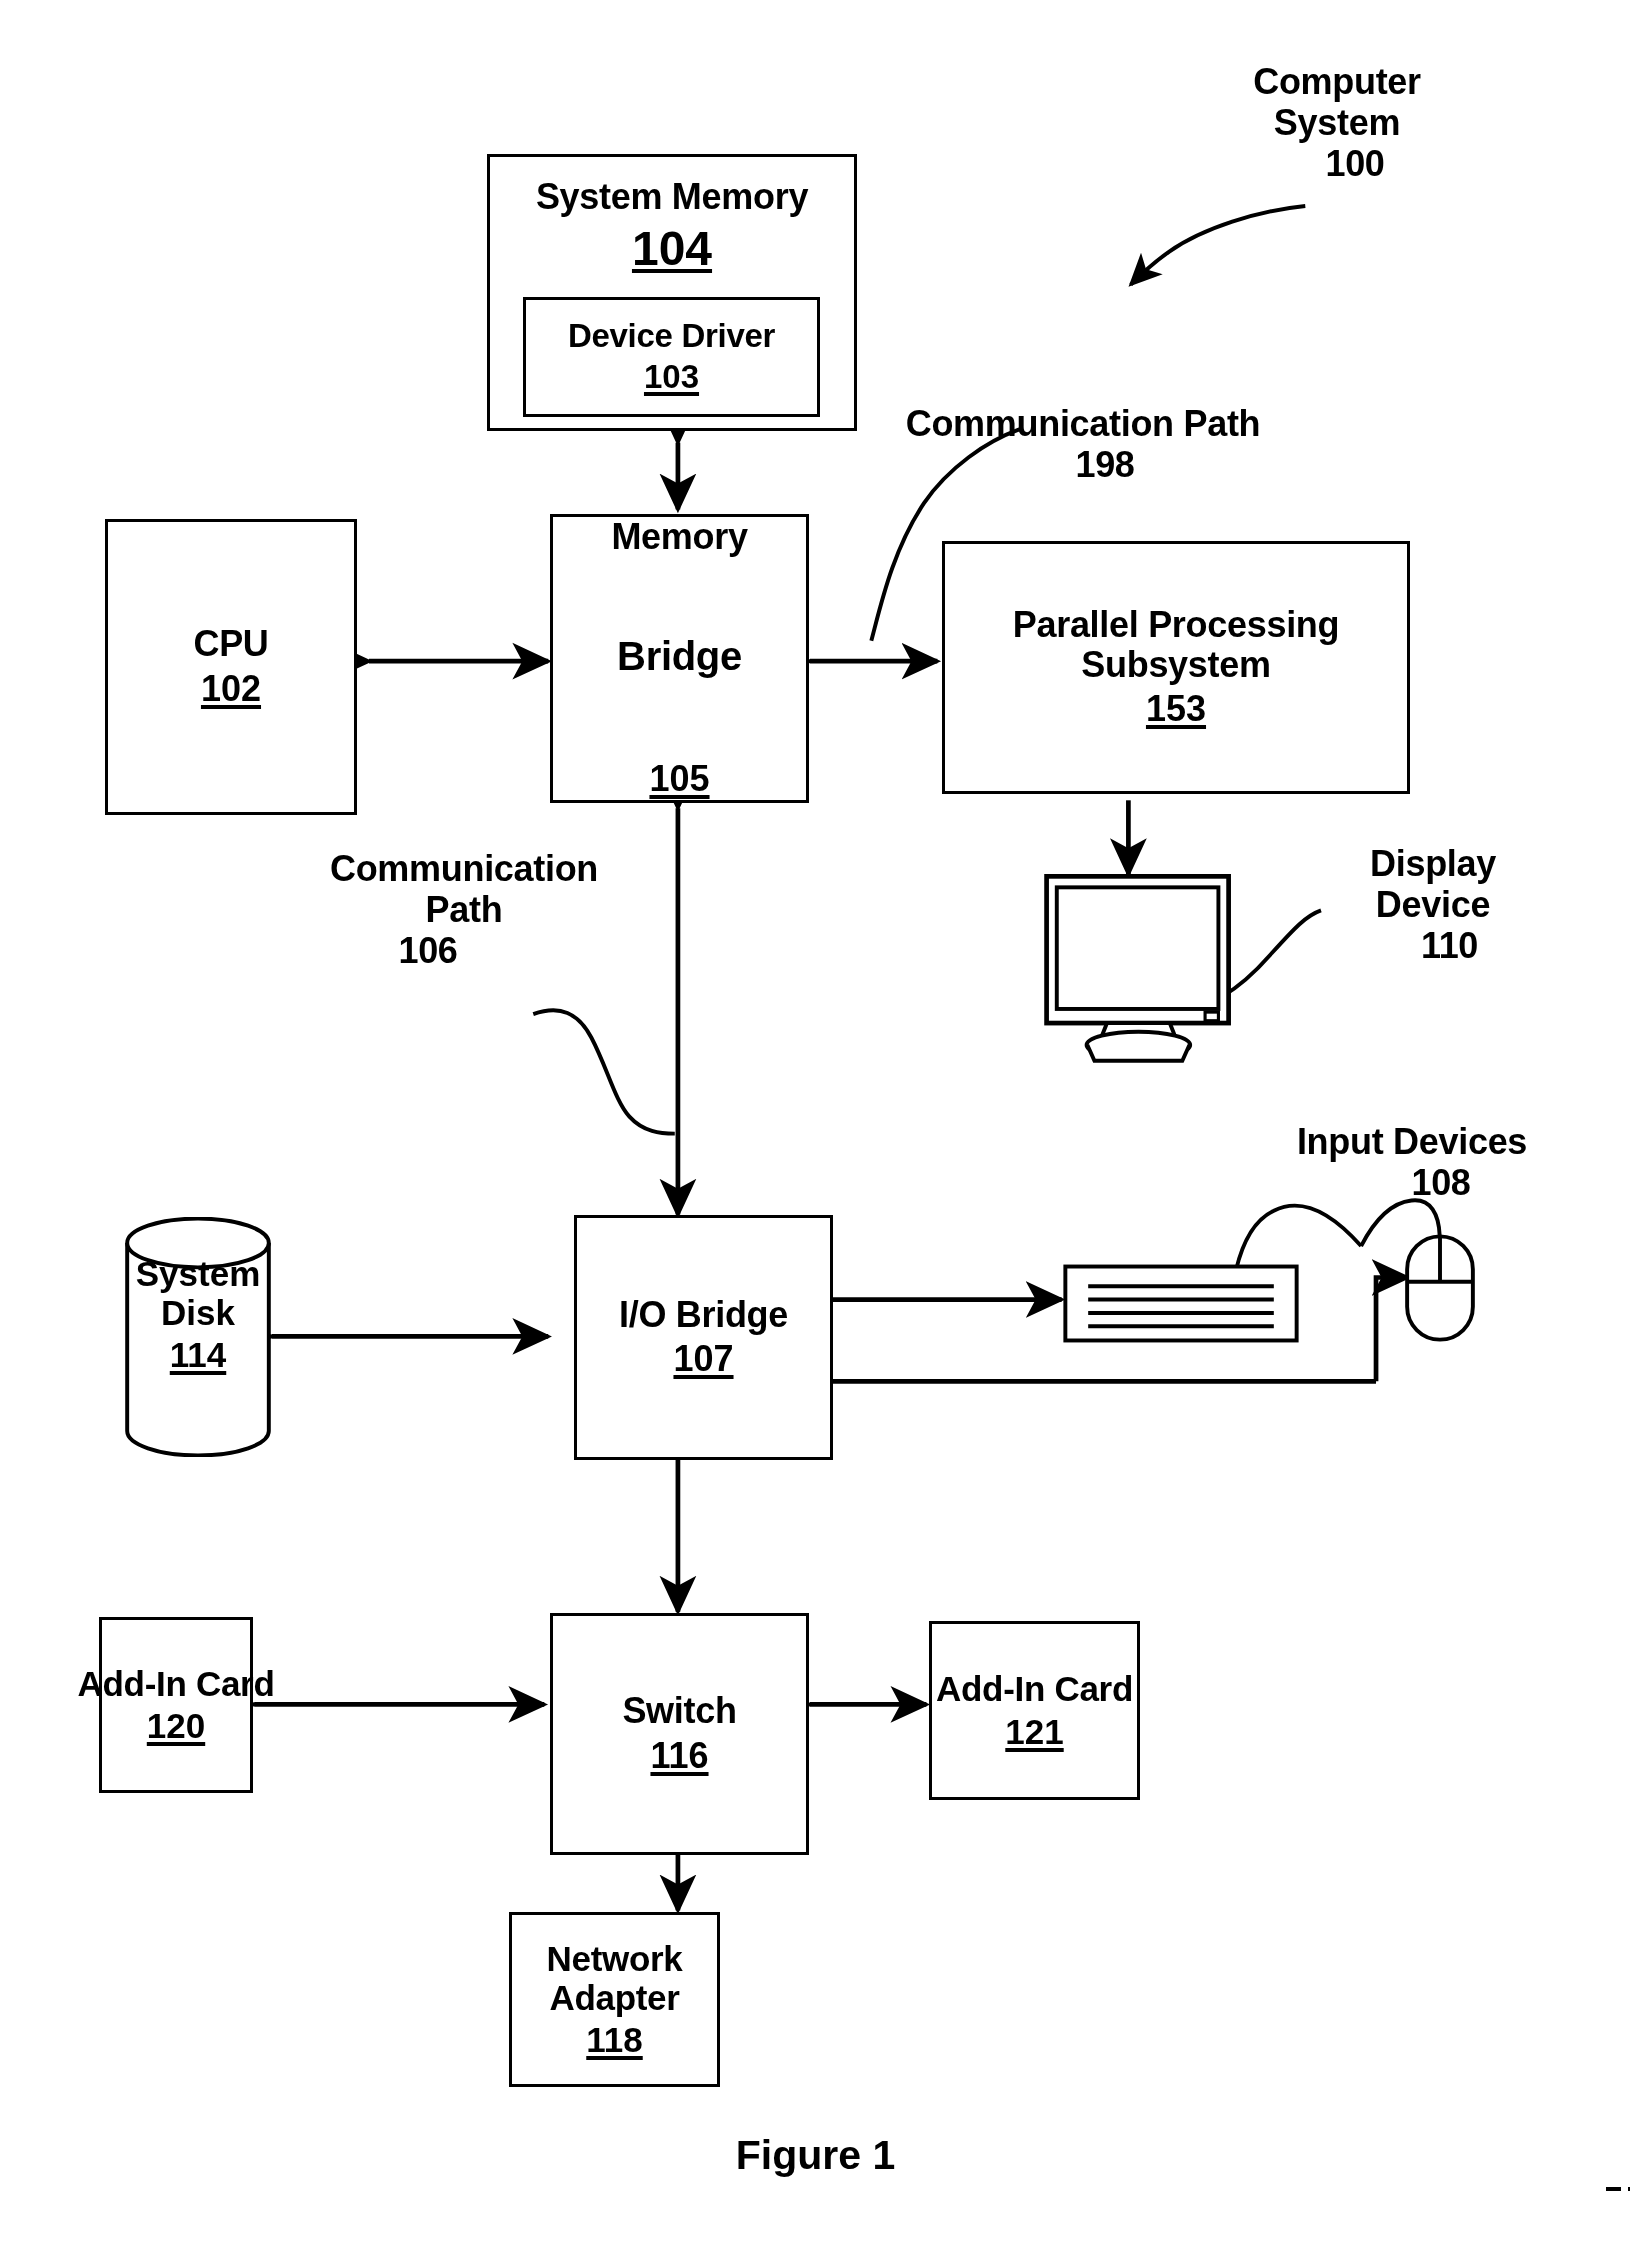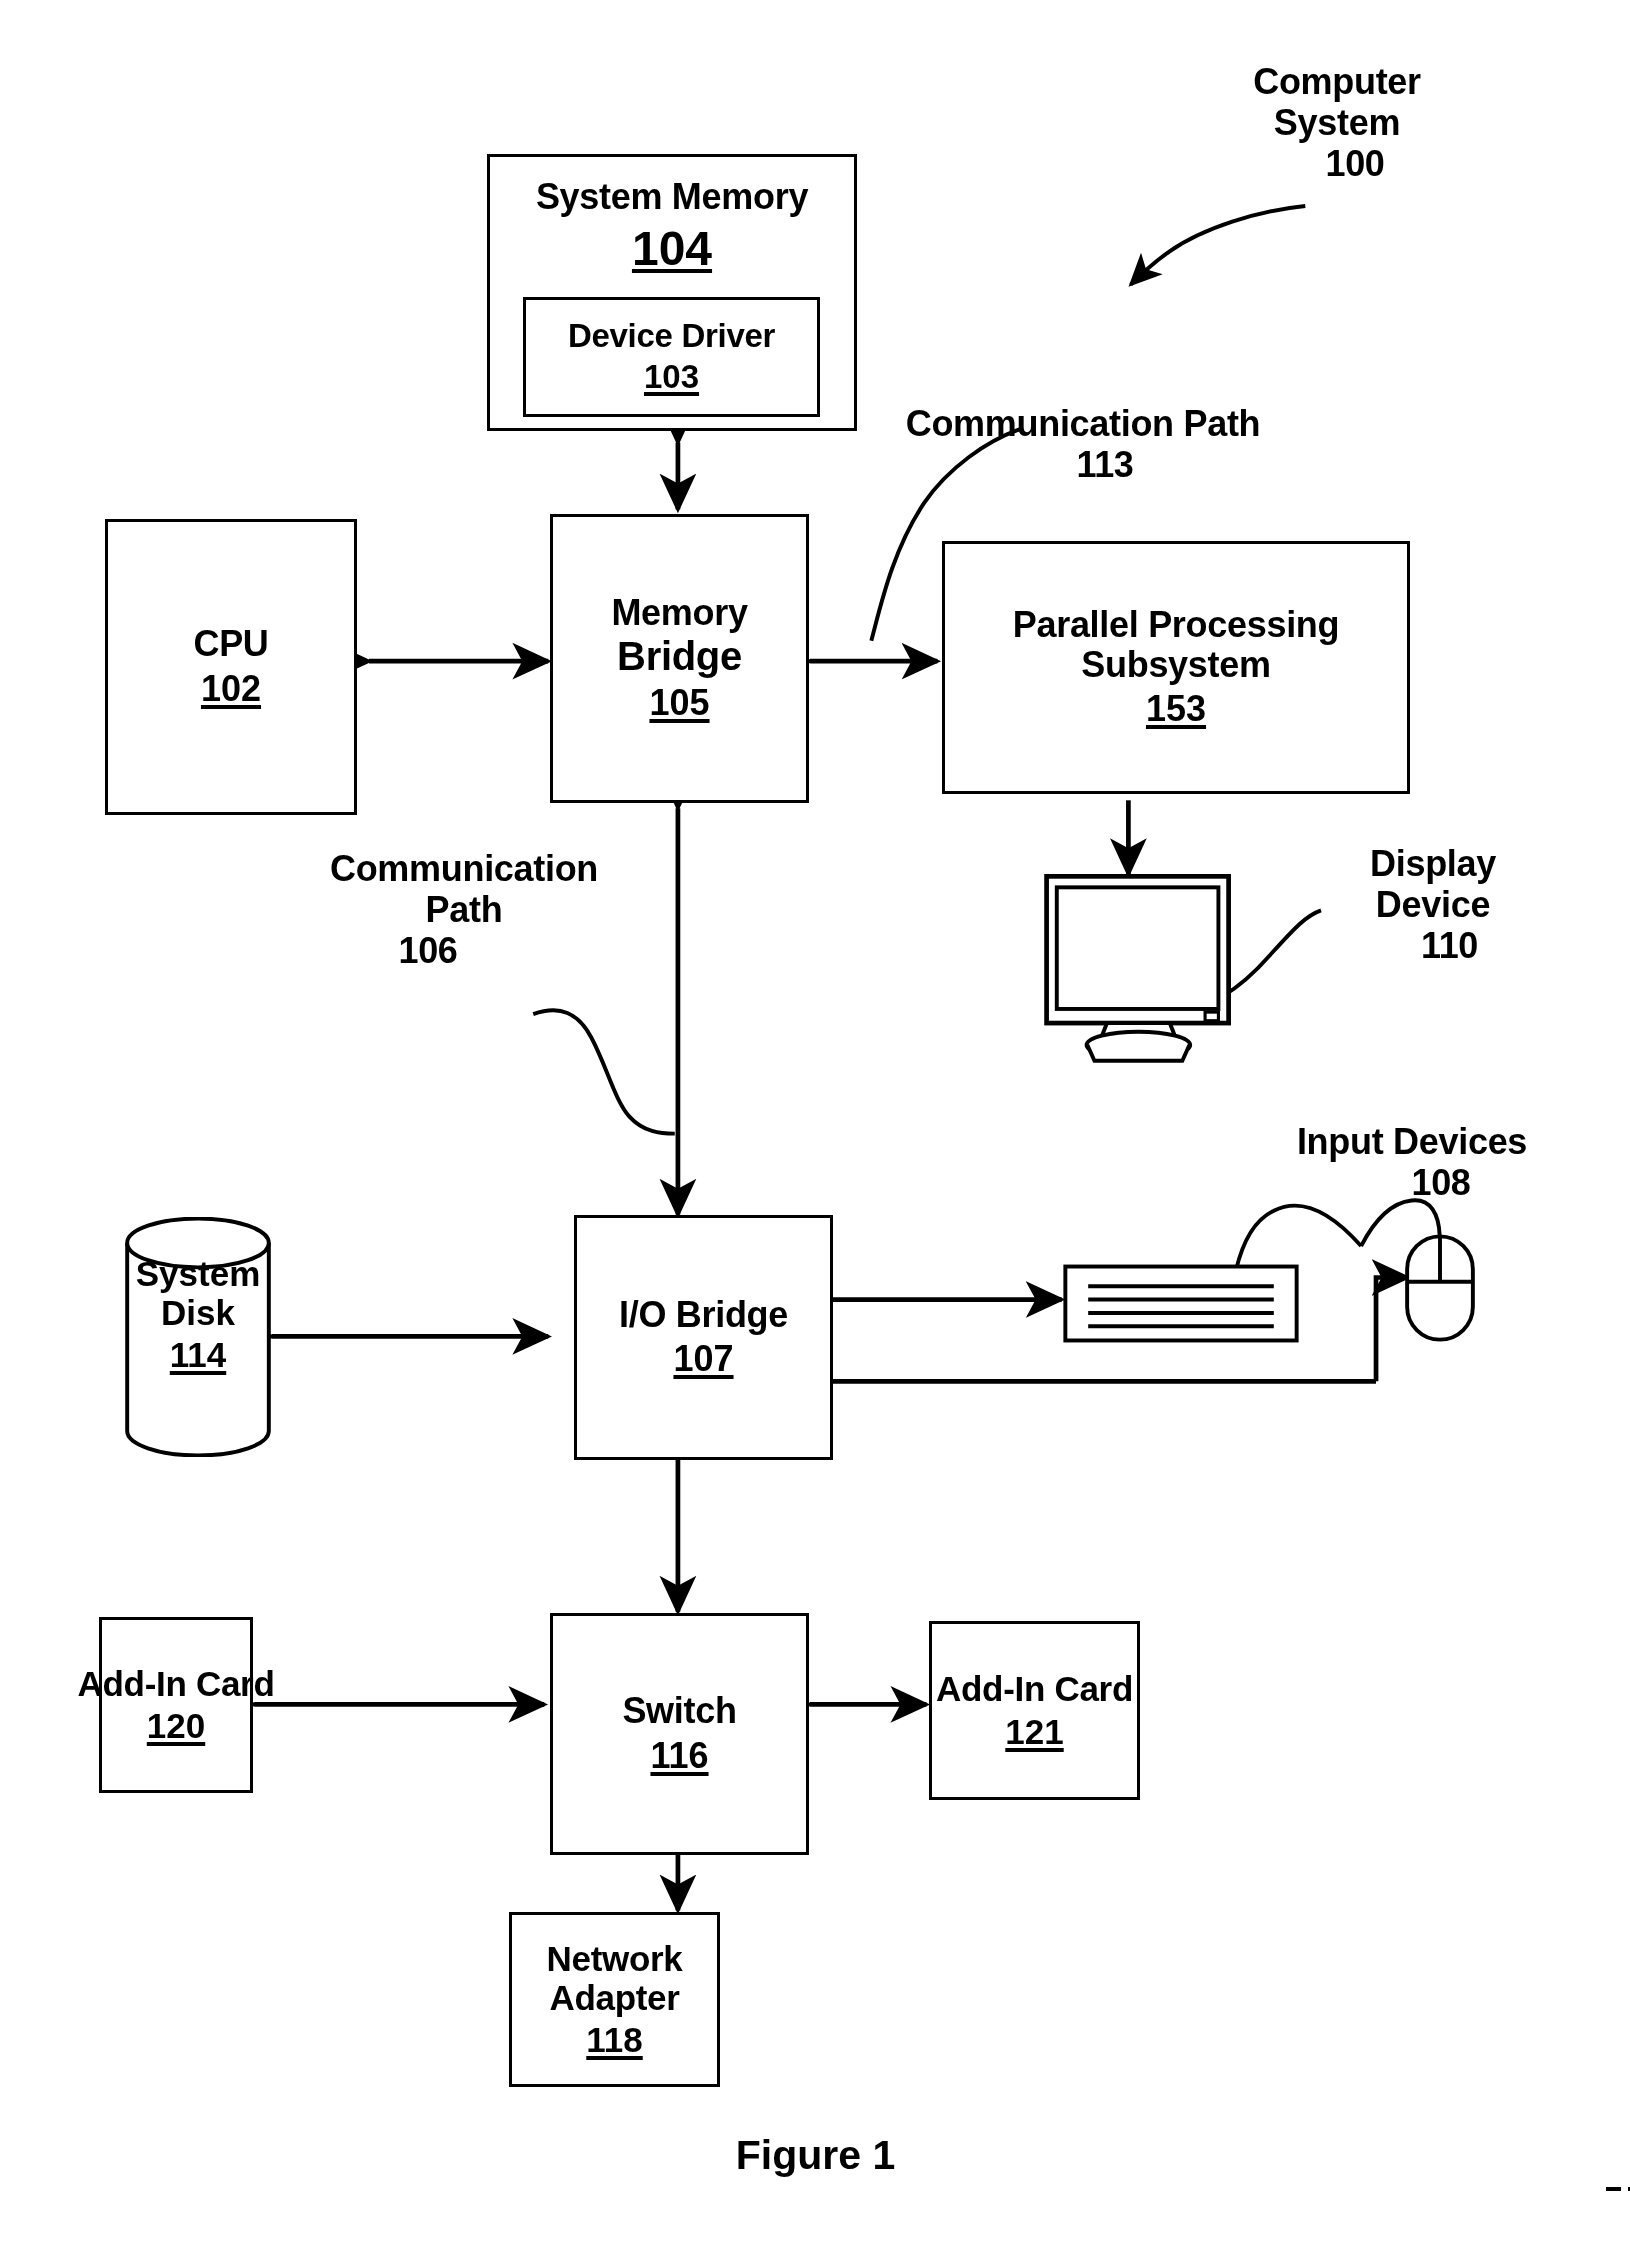--- a/index.html
+++ b/index.html
@@ -128,21 +128,21 @@
   <div class="box" style="left:523px; top:297px; width:297px; height:120px; justify-content:center;">
     <div class="ttl" style="font-size:33px;">Device Driver</div>
     <div class="num" style="font-size:33px;">103</div>
   </div>
 
   <div class="box" style="left:105px; top:519px; width:252px; height:296px;">
     <div class="ttl" style="font-size:36px;">CPU</div>
     <div class="num" style="font-size:36px;">102</div>
   </div>
 
-  <div class="box" style="left:550px; top:514px; width:259px; height:289px;">
+  <div class="box" style="left:550px; top:514px; width:259px; height:289px;justify-content:space-between;">
     <div class="ttl" style="font-size:36px;">Memory</div>
     <div class="ttl" style="font-size:40px;">Bridge</div>
     <div class="num" style="font-size:36px;">105</div>
   </div>
 
   <div class="box" style="left:942px; top:541px; width:468px; height:253px;">
     <div class="ttl" style="font-size:36px;">Parallel Processing</div>
     <div class="ttl" style="font-size:36px;">Subsystem</div>
     <div class="num" style="font-size:36px;">153</div>
   </div>
@@ -221,21 +221,21 @@
   </div>
 
   <div class="label" style="left:1211px; top:61px; width:252px; font-size:36px;">
     <div>Computer</div>
     <div>System</div>
     <div style="margin-left:36px;">100</div>
   </div>
 
   <div class="label" style="left:863px; top:355px; width:440px; font-size:36px;margin-top:48px;">
     <div>Communication Path</div>
-    <div style="margin-left:44px;">113</div>
+    <div style="margin-left:44px;">198</div>
   </div>
 
   <div class="label" style="left:299px; top:848px; width:330px; font-size:36px;">
     <div>Communication</div>
     <div>Path</div>
     <div style="margin-right:72px;">106</div>
   </div>
 
   <div class="label" style="left:1315px; top:843px; width:236px; font-size:36px;">
     <div>Display</div>

